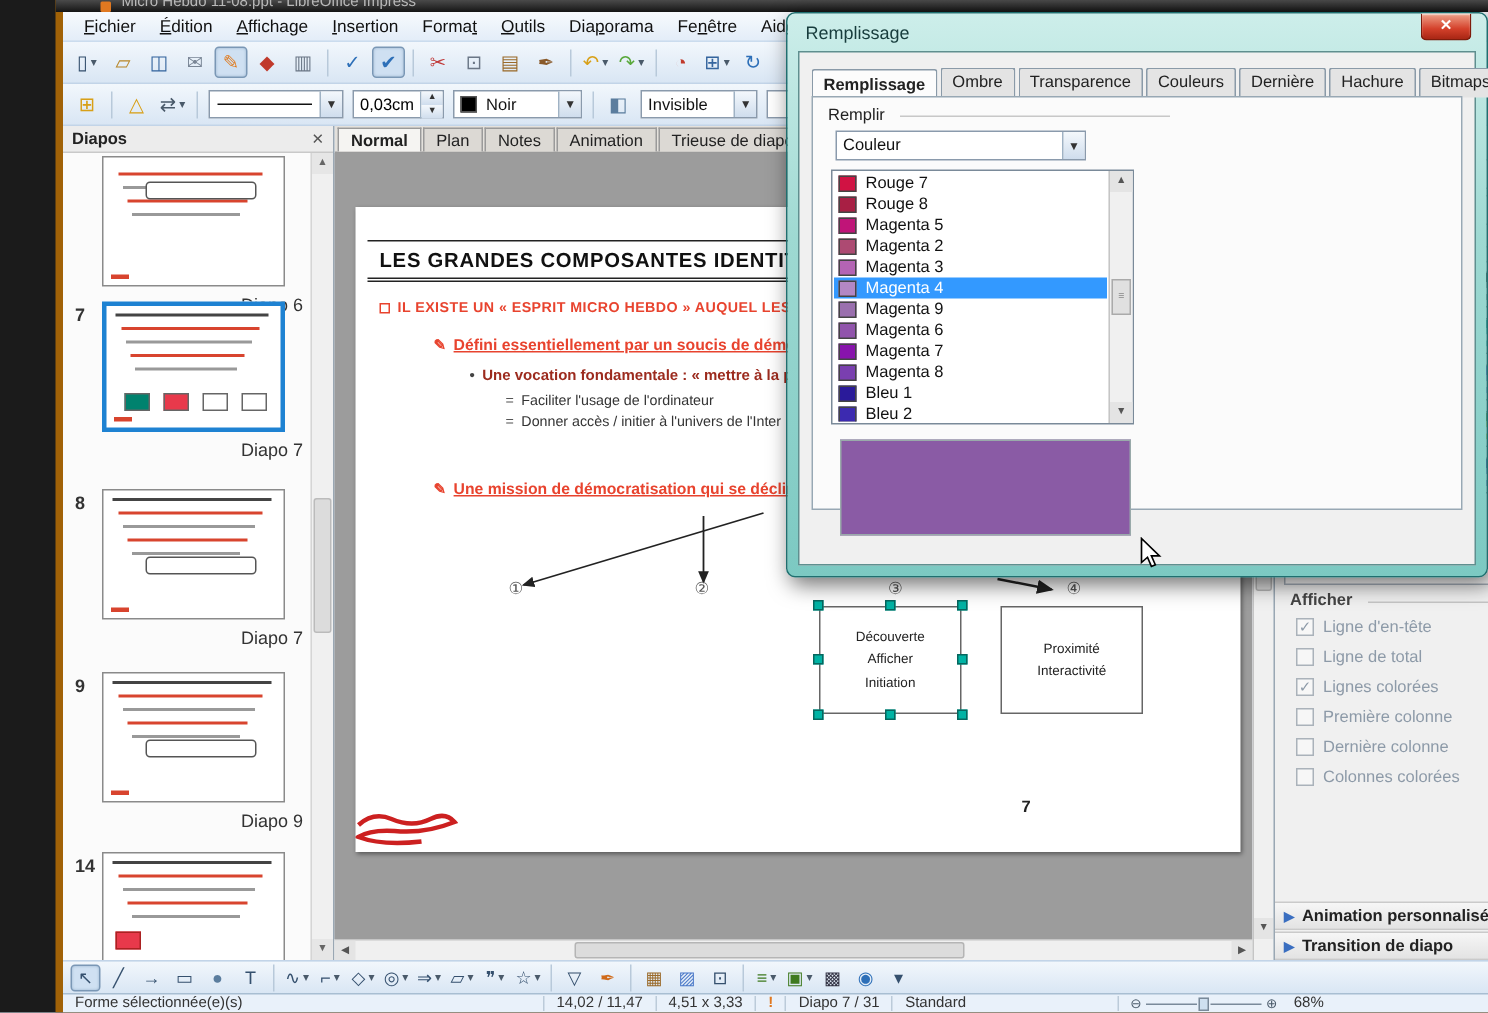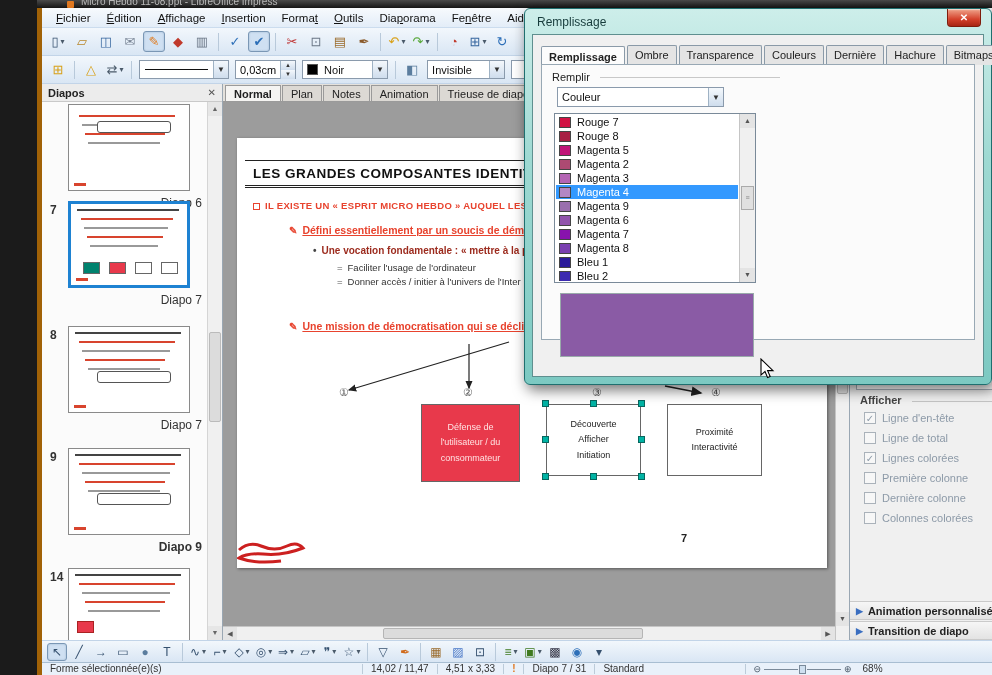--- a/index.html
+++ b/index.html
@@ -361,21 +361,21 @@
             <div class="thumb-num" style="top: 348px;">9</div>
             <div class="thumb-box" style="top: 346px; height: 87px;">
               <div class="mini-line dark" style="left: 6px; right: 8px; top: 5px;"></div>
               <div class="mini-line red" style="left: 10px; right: 14px; top: 14px; height: 1.5px;"></div>
               <div class="mini-line" style="left: 13px; right: 19px; top: 23px; height: 1.5px;"></div>
               <div class="mini-line red" style="left: 16px; right: 24px; top: 32px; height: 1.5px;"></div>
               <div class="mini-line" style="left: 19px; right: 29px; top: 41px; height: 1.5px;"></div>
               <div class="mini-callout" style="left: 28px; right: 18px; top: 44px; height: 12px;"></div>
               <div class="mini-line red" style="left: 5px; width: 12px; bottom: 4px; height: 3px;"></div>
             </div>
-            <div class="thumb-label" style="top: 438px; font-weight: bold;">Diapo 9</div>
+            <div class="thumb-label" style="top: 438px;">Diapo 9</div>
             <div class="thumb-num" style="top: 468px;">14</div>
             <div class="thumb-box" style="top: 466px; height: 87px;">
               <div class="mini-line dark" style="left: 6px; right: 8px; top: 5px;"></div>
               <div class="mini-line red" style="left: 10px; right: 14px; top: 14px; height: 1.5px;"></div>
               <div class="mini-line" style="left: 13px; right: 19px; top: 23px; height: 1.5px;"></div>
               <div class="mini-line red" style="left: 16px; right: 24px; top: 32px; height: 1.5px;"></div>
               <div class="mini-line" style="left: 19px; right: 29px; top: 41px; height: 1.5px;"></div>
               <div class="mini-box" style="left: 8px; top: 52px; background: rgb(232, 57, 75); border-color: rgb(170, 34, 34);"></div>
             </div>
           </div>
@@ -415,25 +415,20 @@
               <line x1="232" y1="206" x2="232" y2="250" stroke="#222" stroke-width="1.2" marker-end="url(#ah)"></line>
               <line x1="428" y1="248" x2="464" y2="255" stroke="#222" stroke-width="1.6" marker-end="url(#ah)"></line>
               <path d="M2,412 q10,-9 22,-4 q14,6 26,0 q10,-5 16,2 q-20,8 -40,6 q-16,-1 -24,4 q16,6 42,3" fill="none" stroke="#cc2020" stroke-width="3"></path>
             </svg>
 
             <span class="step-num" style="left:102px">①</span>
             <span class="step-num" style="left:226px">②</span>
             <span class="step-num" style="left:355px">③</span>
             <span class="step-num" style="left:474px">④</span>
 
-            <div class="sbox sbox-2" id="sbox-1" style="background: rgb(232, 57, 75); color: rgb(255, 227, 227);">
-                <div>Défense de</div>
-                <div>l'utilisateur / du</div>
-                <div>consommateur</div>
-              </div>
             <div class="sbox sbox-3" id="sbox-2" style="background: rgb(255, 255, 255); color: rgb(34, 34, 34);">
                 <div>Découverte</div>
                 <div>Afficher</div>
                 <div>Initiation</div>
                 <div class="handle" style="top: -5px; left: -5px;"></div>
                 <div class="handle" style="top: -5px; left: calc(50% - 4px);"></div>
                 <div class="handle" style="top: -5px; left: auto; right: -5px;"></div>
                 <div class="handle" style="top: calc(50% - 4px); left: -5px;"></div>
                 <div class="handle" style="top: calc(50% - 4px); left: auto; right: -5px;"></div>
                 <div class="handle" style="top: auto; bottom: -5px; left: -5px;"></div>

